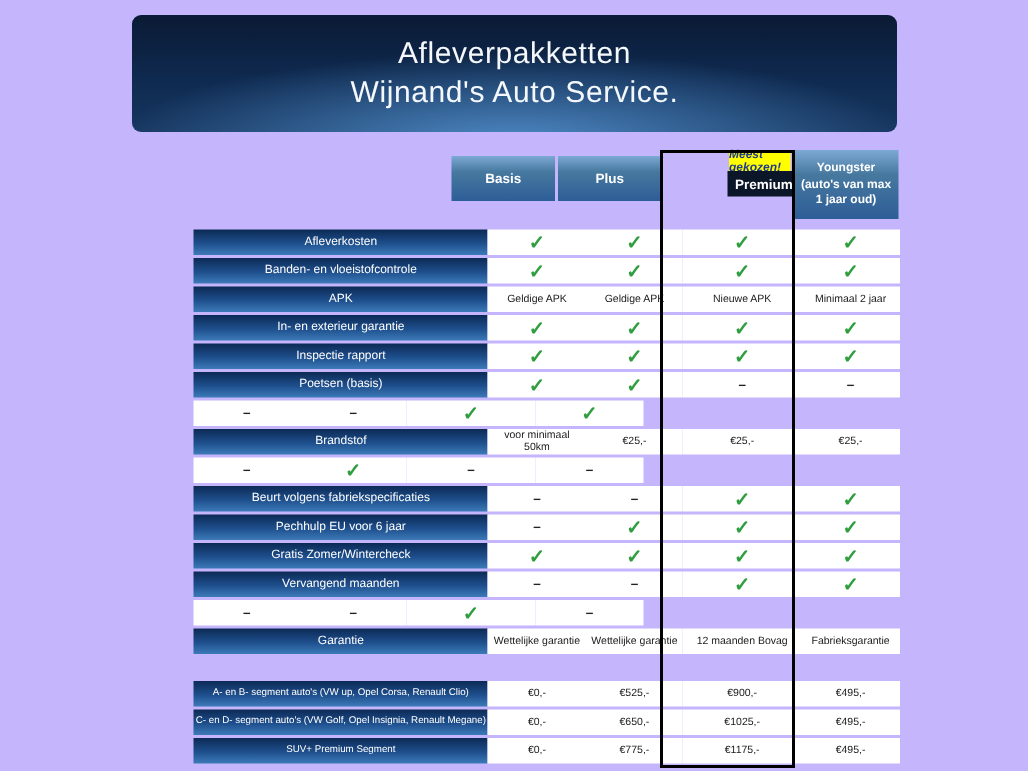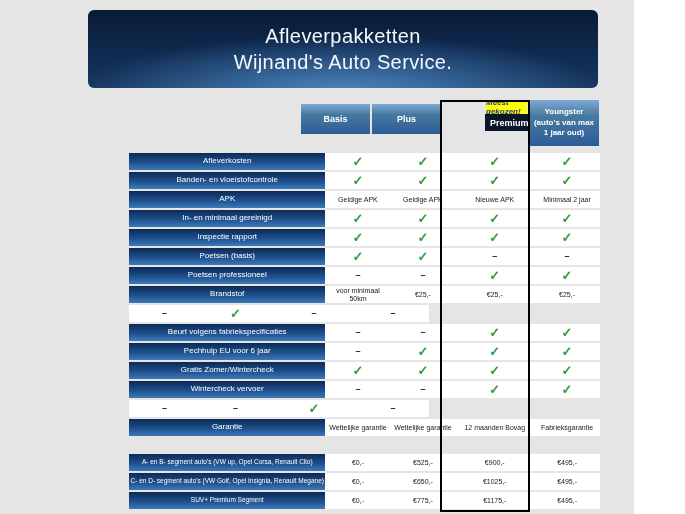--- a/index.html
+++ b/index.html
@@ -2,21 +2,21 @@
 <html><head>
 <meta charset="utf-8">
 <style>
   * { margin:0; padding:0; box-sizing:border-box; }
   html,body { background:#fff; }
   body {
     width:685px; height:514px;
     font-family:"Liberation Sans", sans-serif;
     position:relative; overflow:hidden;
   }
-  .page { position:relative; width:634px; height:514px; background:#e5e5e5; }
+  .page { position:relative; width:685px; height:514px; background:#c4b5fd; }
 
   
   .banner {
     position:absolute; left:88px; top:10px; width:510px; height:78px;
     border-radius:6px;
     background:
       radial-gradient(90% 130% at 50% 108%, rgba(80,140,200,0.95) 0%, rgba(30,70,125,0.0) 58%),
       linear-gradient(180deg, #0a1a34 0%, #0f2a50 55%, #16365f 100%);
     display:flex; flex-direction:column; align-items:center; justify-content:center;
     color:#f4f8fc;
@@ -143,21 +143,21 @@
           </div>
         </div>
         <div class="trow">
           <div class="cell label">APK</div>
           <div class="cell val col-basis">Geldige APK</div>
           <div class="cell val col-plus">Geldige APK</div>
           <div class="cell val col-premium">Nieuwe APK</div>
           <div class="cell val col-youngster">Minimaal 2 jaar</div>
         </div>
         <div class="trow">
-          <div class="cell label">In- en minimaal gereinigd</div>
+          <div class="cell label">In- en exterieur garantie</div>
           <div class="cell val col-basis">
             <span class="check">✓</span>
           </div>
           <div class="cell val col-plus">
             <span class="check">✓</span>
           </div>
           <div class="cell val col-premium">
             <span class="check">✓</span>
           </div>
           <div class="cell val col-youngster">
@@ -188,21 +188,20 @@
             <span class="check">✓</span>
           </div>
           <div class="cell val col-premium">
             <span class="dash">–</span>
           </div>
           <div class="cell val col-youngster">
             <span class="dash">–</span>
           </div>
         </div>
         <div class="trow">
-          <div class="cell label">Poetsen professioneel</div>
           <div class="cell val col-basis">
             <span class="dash">–</span>
           </div>
           <div class="cell val col-plus">
             <span class="dash">–</span>
           </div>
           <div class="cell val col-premium">
             <span class="check">✓</span>
           </div>
           <div class="cell val col-youngster">
@@ -269,21 +268,21 @@
             <span class="check">✓</span>
           </div>
           <div class="cell val col-premium">
             <span class="check">✓</span>
           </div>
           <div class="cell val col-youngster">
             <span class="check">✓</span>
           </div>
         </div>
         <div class="trow">
-          <div class="cell label">Wintercheck vervoer</div>
+          <div class="cell label">Vervangend maanden</div>
           <div class="cell val col-basis">
             <span class="dash">–</span>
           </div>
           <div class="cell val col-plus">
             <span class="dash">–</span>
           </div>
           <div class="cell val col-premium">
             <span class="check">✓</span>
           </div>
           <div class="cell val col-youngster">

